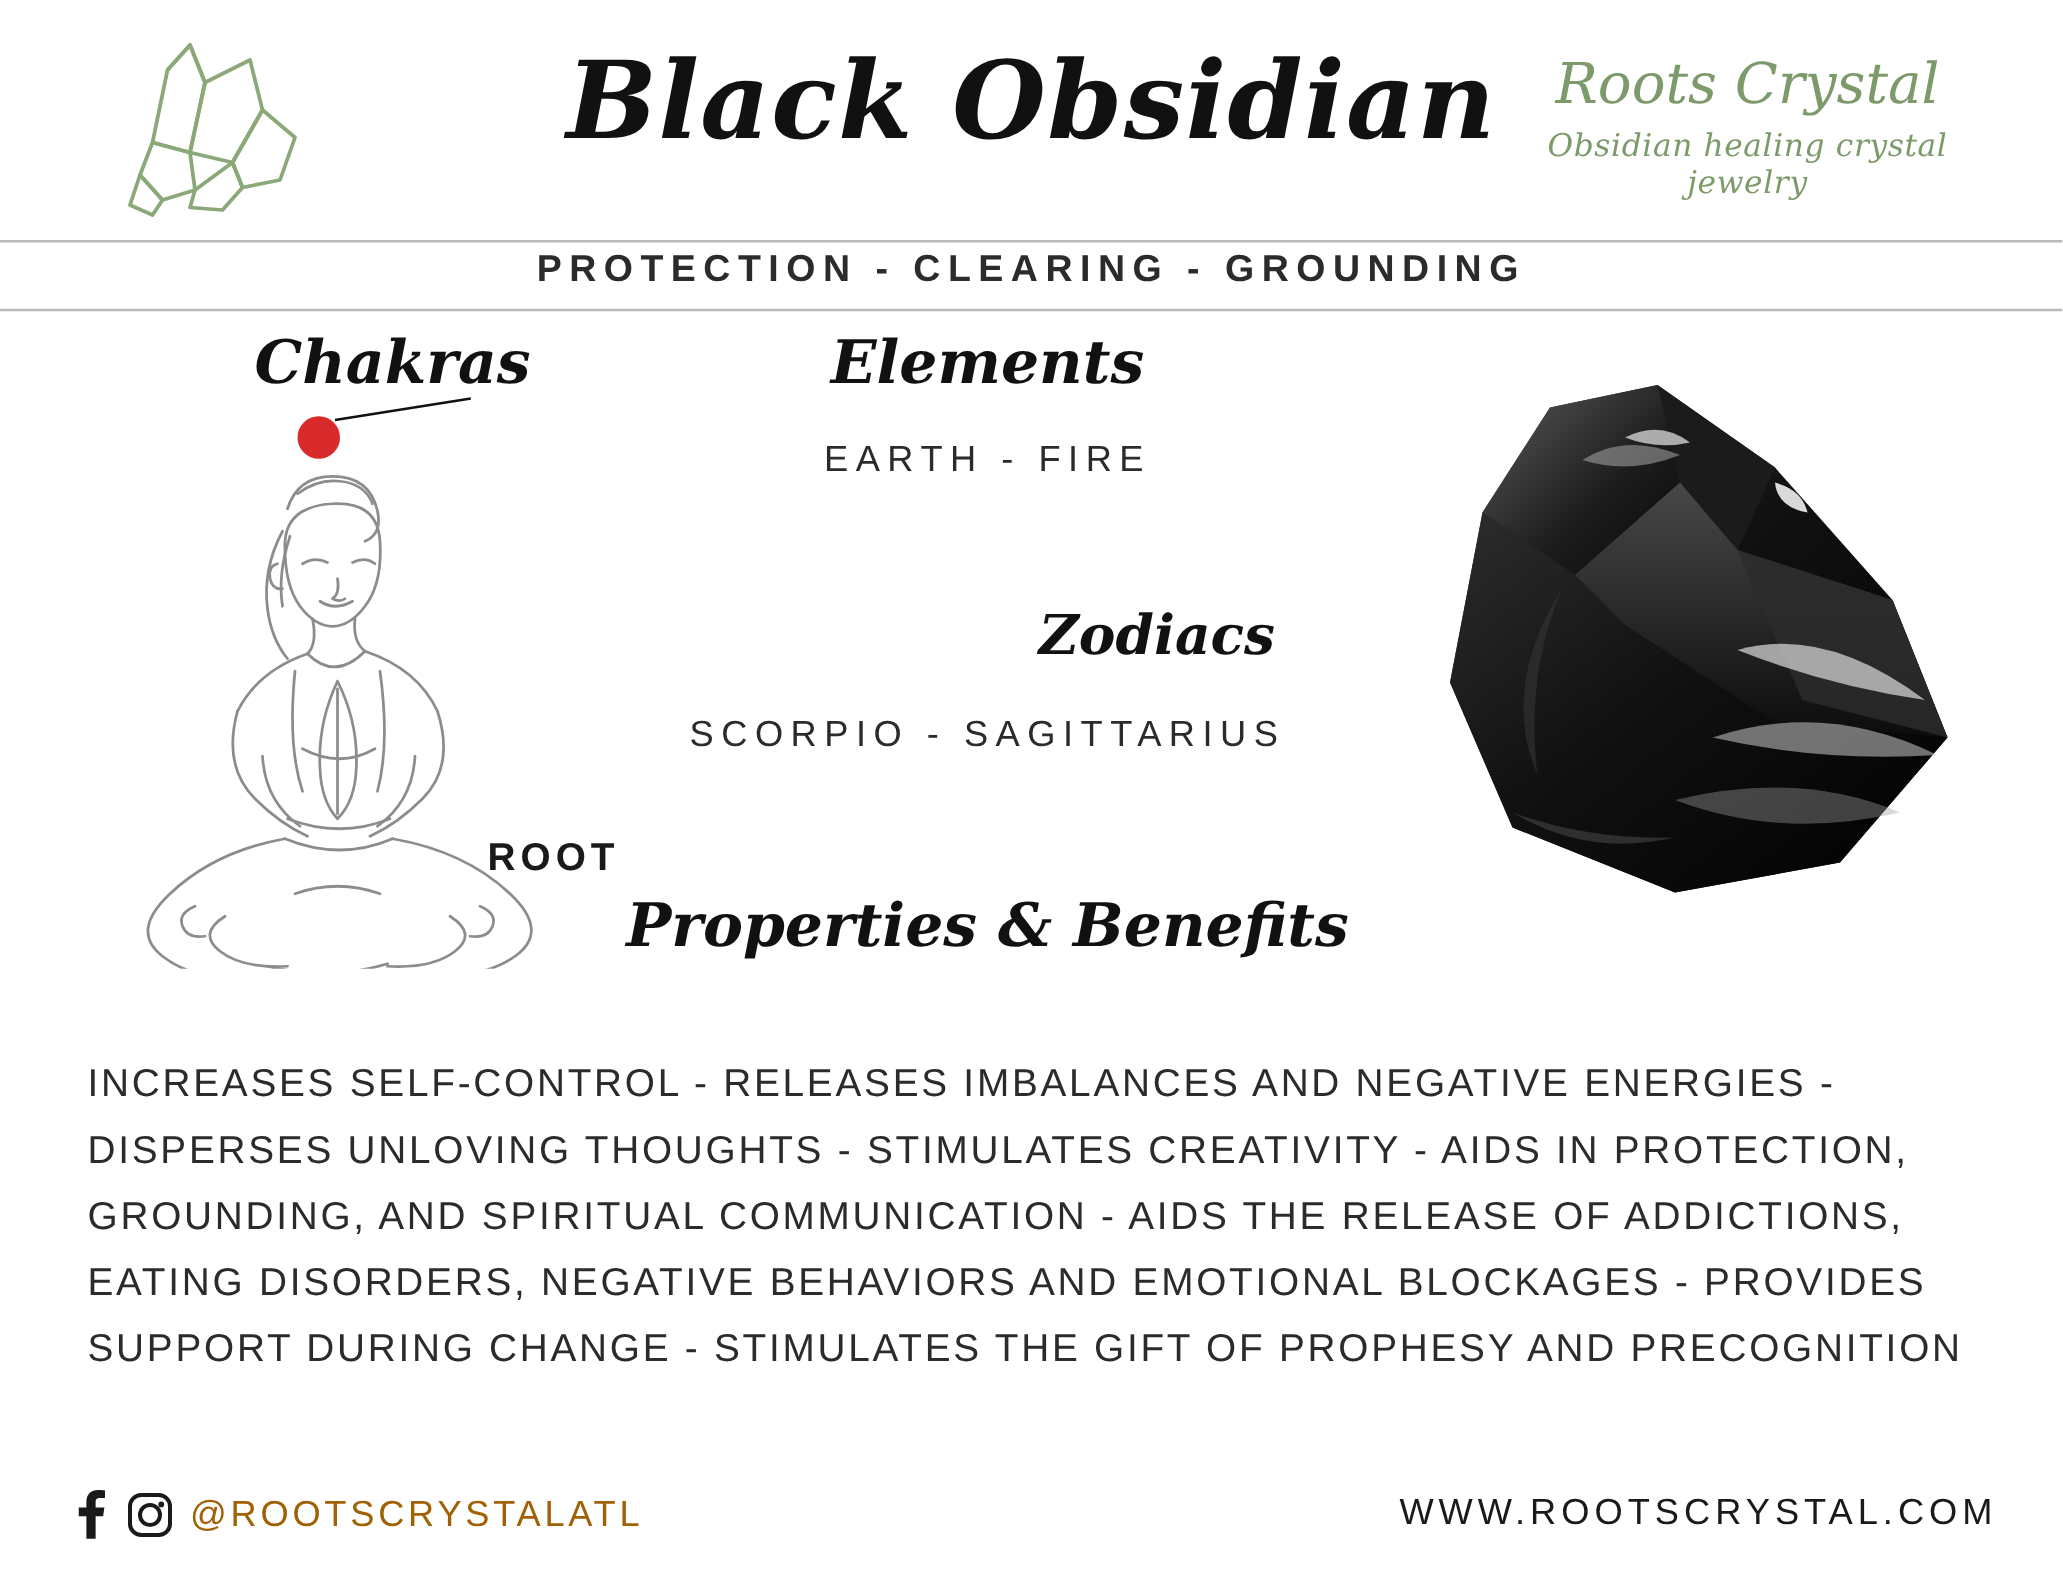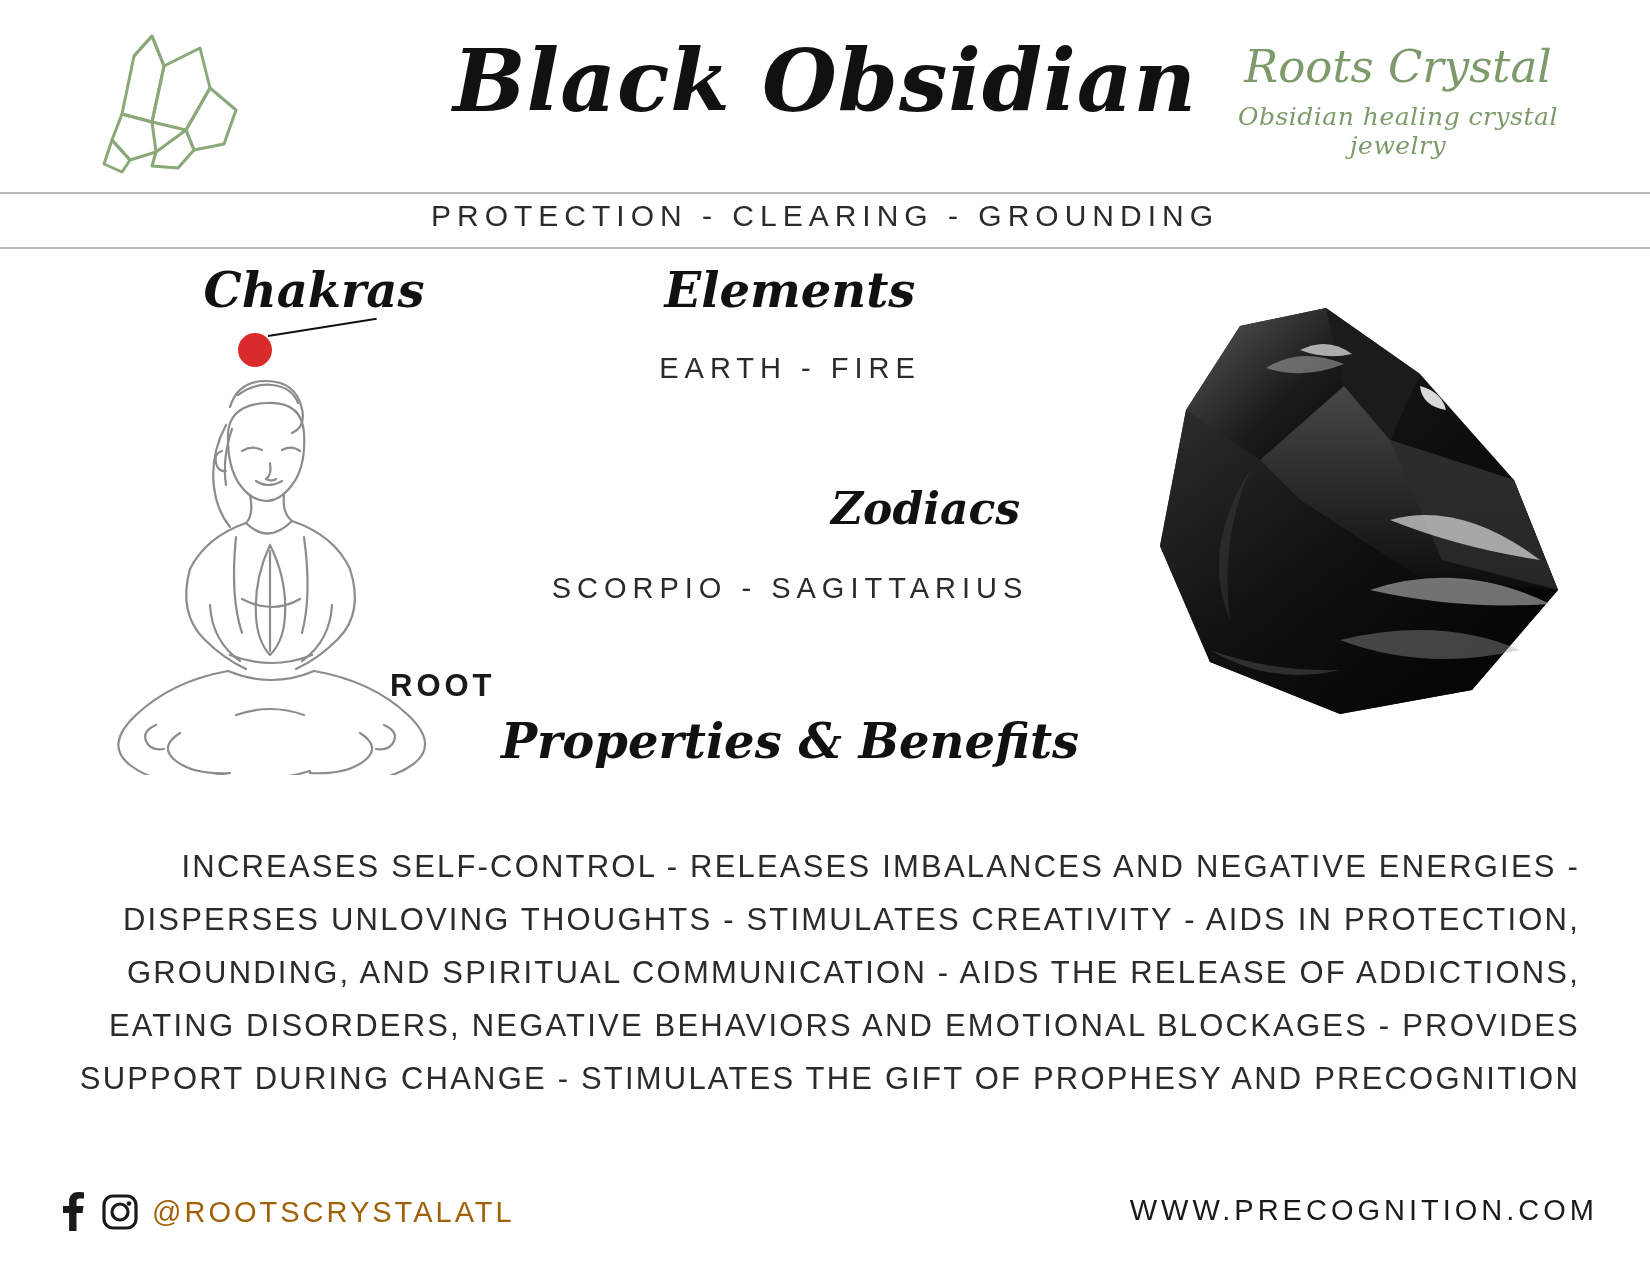--- a/index.html
+++ b/index.html
@@ -78,20 +78,21 @@
 
   .keywords {
     position: absolute;
     left: 0;
     top: 199px;
     width: 1650px;
     text-align: center;
     font-size: 30px;
     letter-spacing: 6px;
     color: #2b2b2b;
+    font-weight: bold;
   }
 
   
   .script-head {
     font-family: "DejaVu Serif", serif;
     font-style: italic;
     font-weight: bold;
     color: #111111;
   }
 
@@ -149,21 +150,21 @@
     width: 680px;
     text-align: center;
     font-size: 48px;
   }
 
   .properties-body {
     position: absolute;
     left: 70px;
     top: 840px;
     width: 1510px;
-    text-align: right;
+    text-align: left;
     font-size: 31px;
     letter-spacing: 2.2px;
     line-height: 53px;
     color: #2b2b2b;
   }
 
   
   .figure-wrap {
     position: absolute;
     left: 60px;
@@ -383,13 +384,13 @@
   <span class="icon-btn">
     <svg width="36" height="36" viewBox="0 0 36 36">
       <rect x="2" y="2" width="32" height="32" rx="9" ry="9" fill="none" stroke="#1a1a1a" stroke-width="3.2"></rect>
       <circle cx="18" cy="18" r="8" fill="none" stroke="#1a1a1a" stroke-width="3.2"></circle>
       <circle cx="27" cy="9.5" r="2.3" fill="#1a1a1a"></circle>
     </svg>
   </span>
   <span class="handle">@ROOTSCRYSTALATL</span>
 </div>
 
-<div class="footer-right">WWW.PRECOGNITION.COM</div>
+<div class="footer-right">WWW.ROOTSCRYSTAL.COM</div>
 
 </body></html>

